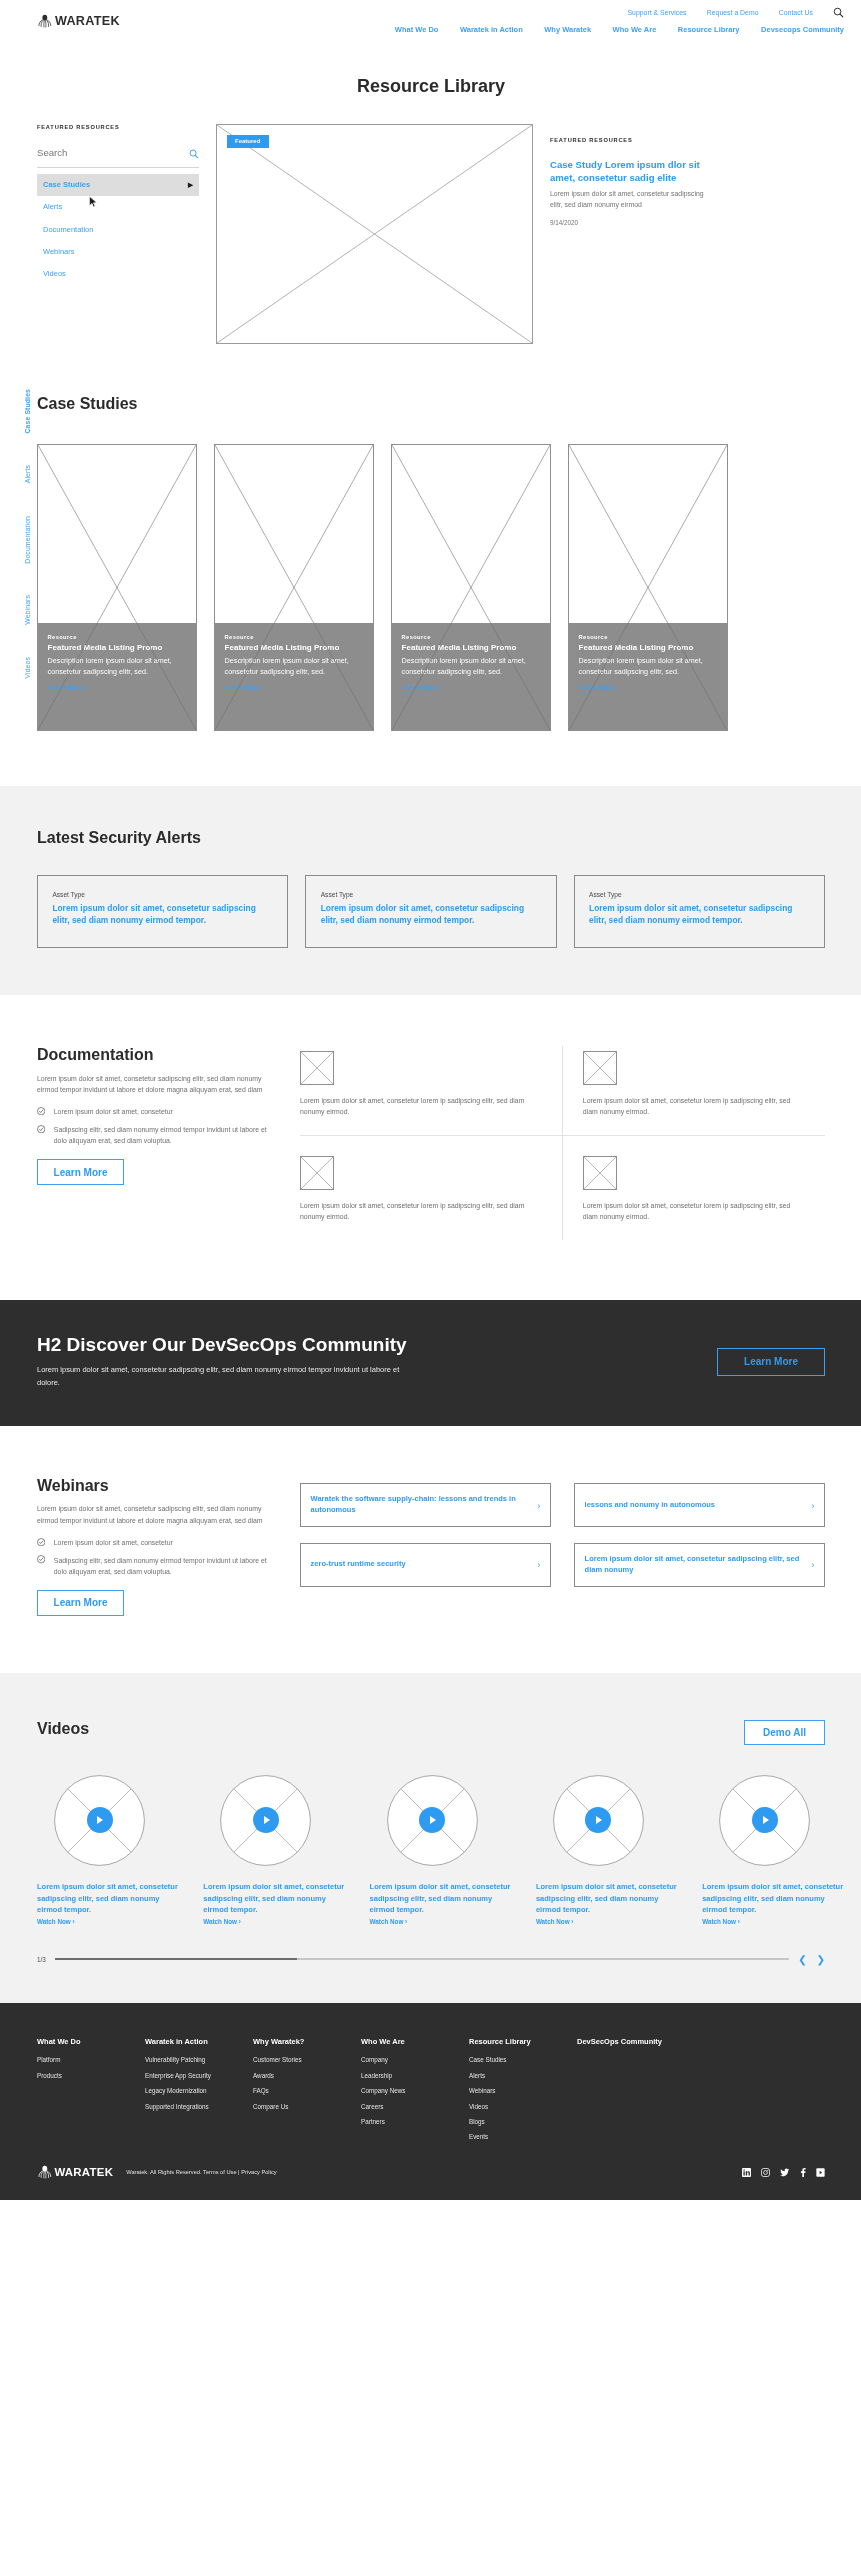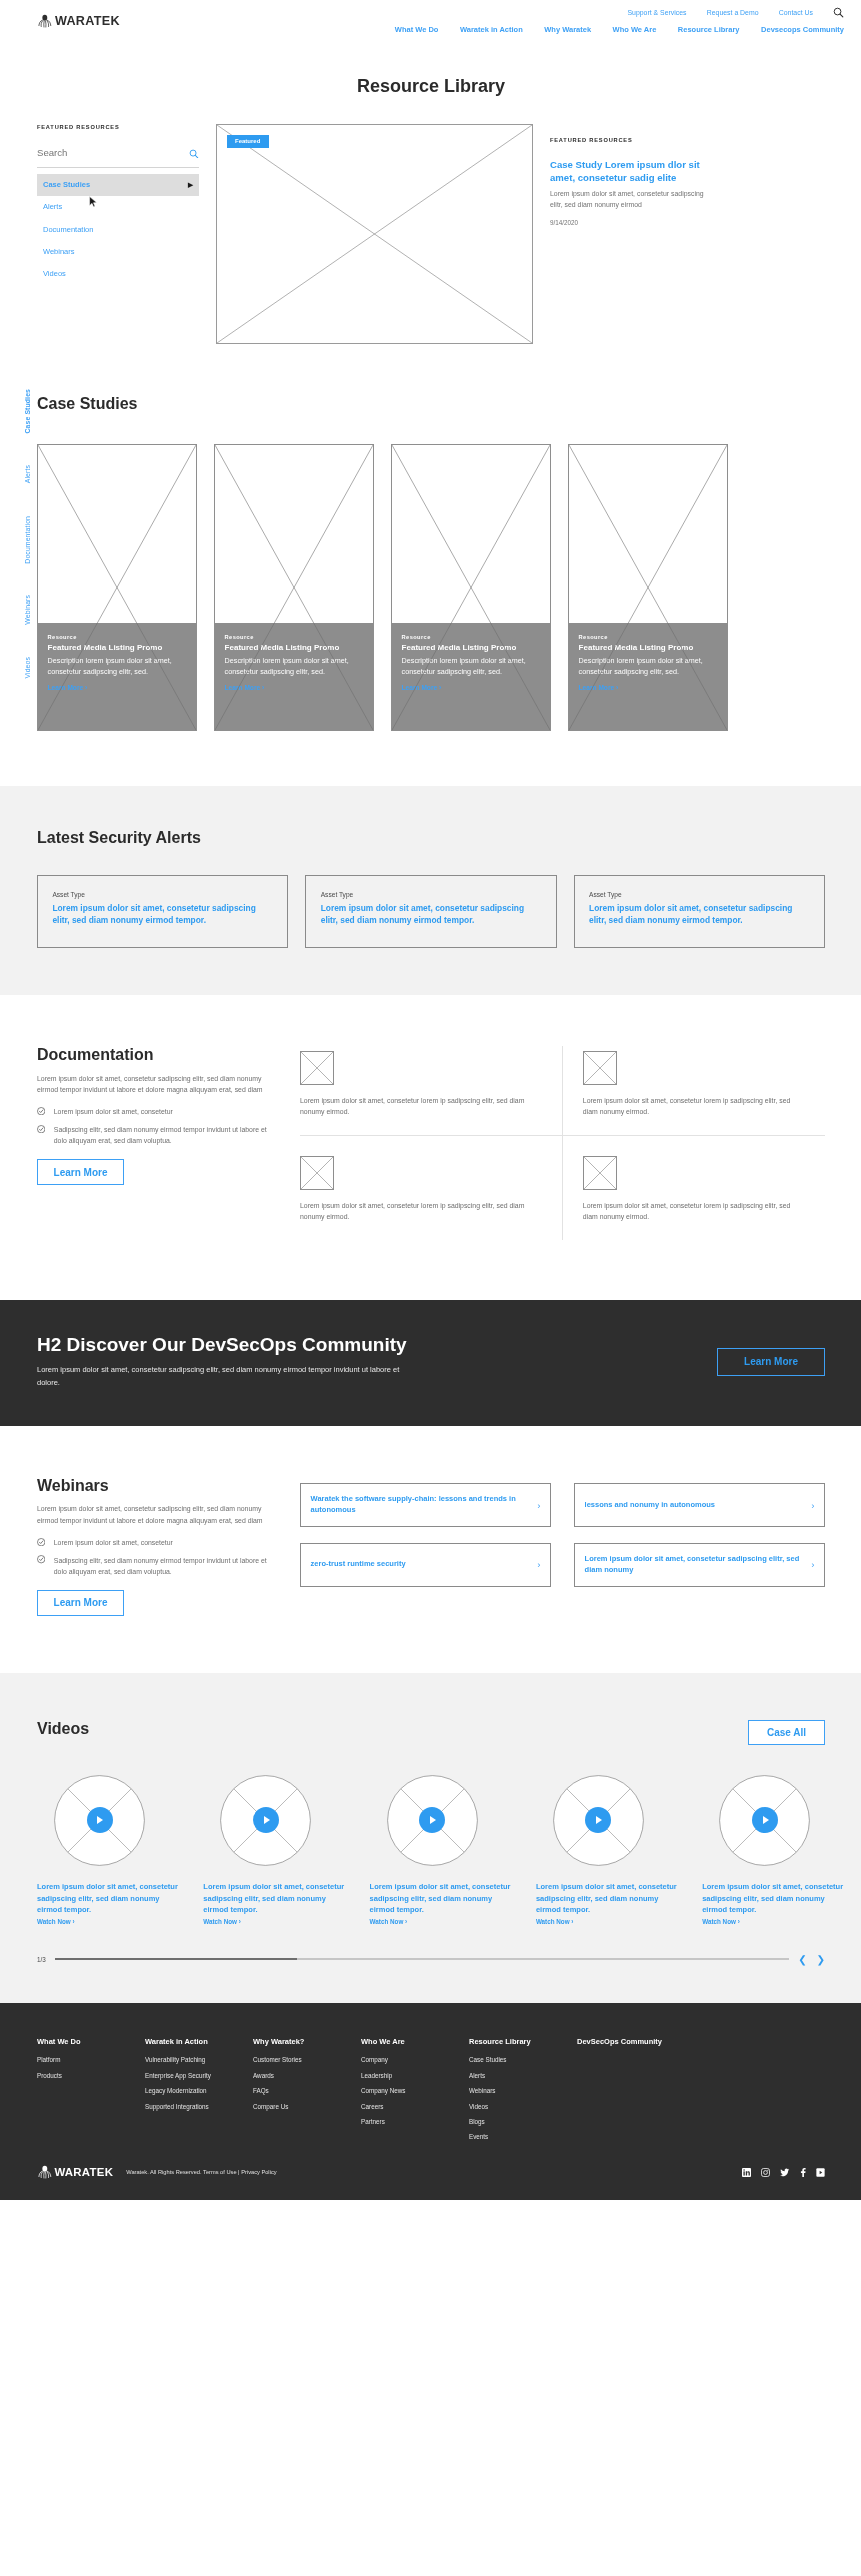--- a/index.html
+++ b/index.html
@@ -429,21 +429,21 @@
     <a class="web-card" href="#">
       <span class="t">Lorem ipsum dolor sit amet, consetetur sadipscing elitr, sed diam nonumy</span>
       <span class="chev">›</span>
     </a>
   </div>
 </div>
 
 <div class="videos">
   <div class="vid-head">
     <h2 class="sec-title">Videos</h2>
-    <a class="btn-outline" href="#">Case All</a>
+    <a class="btn-outline" href="#">Demo All</a>
   </div>
 
   <div class="vid-row">
     <div class="vid-item">
       <div class="vid-circle">
         <svg viewBox="0 0 152 152">
             <circle cx="76" cy="76" r="75" fill="#fff" stroke="#6f6f6f" stroke-width="1"></circle>
             <line x1="23" y1="23" x2="129" y2="129" stroke="#6f6f6f" stroke-width="0.8"></line>
             <line x1="129" y1="23" x2="23" y2="129" stroke="#6f6f6f" stroke-width="0.8"></line>
           </svg>

